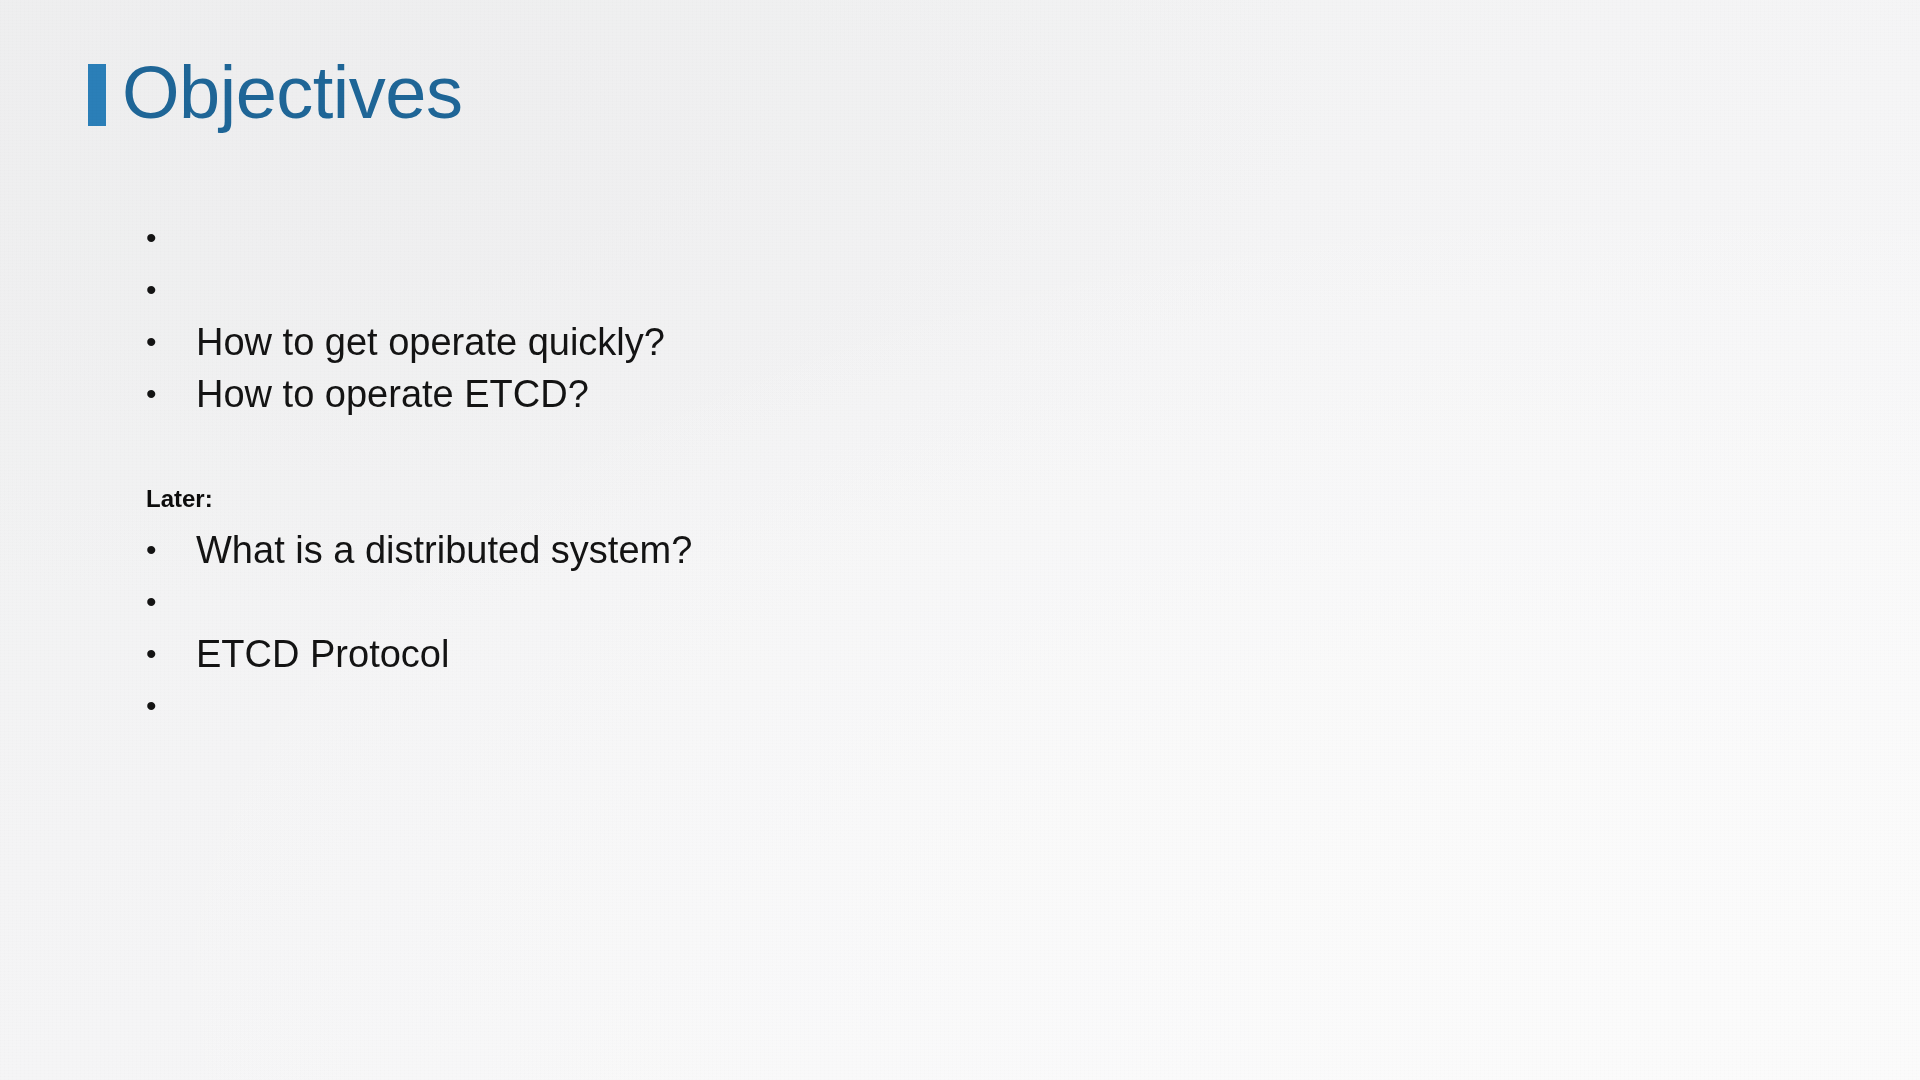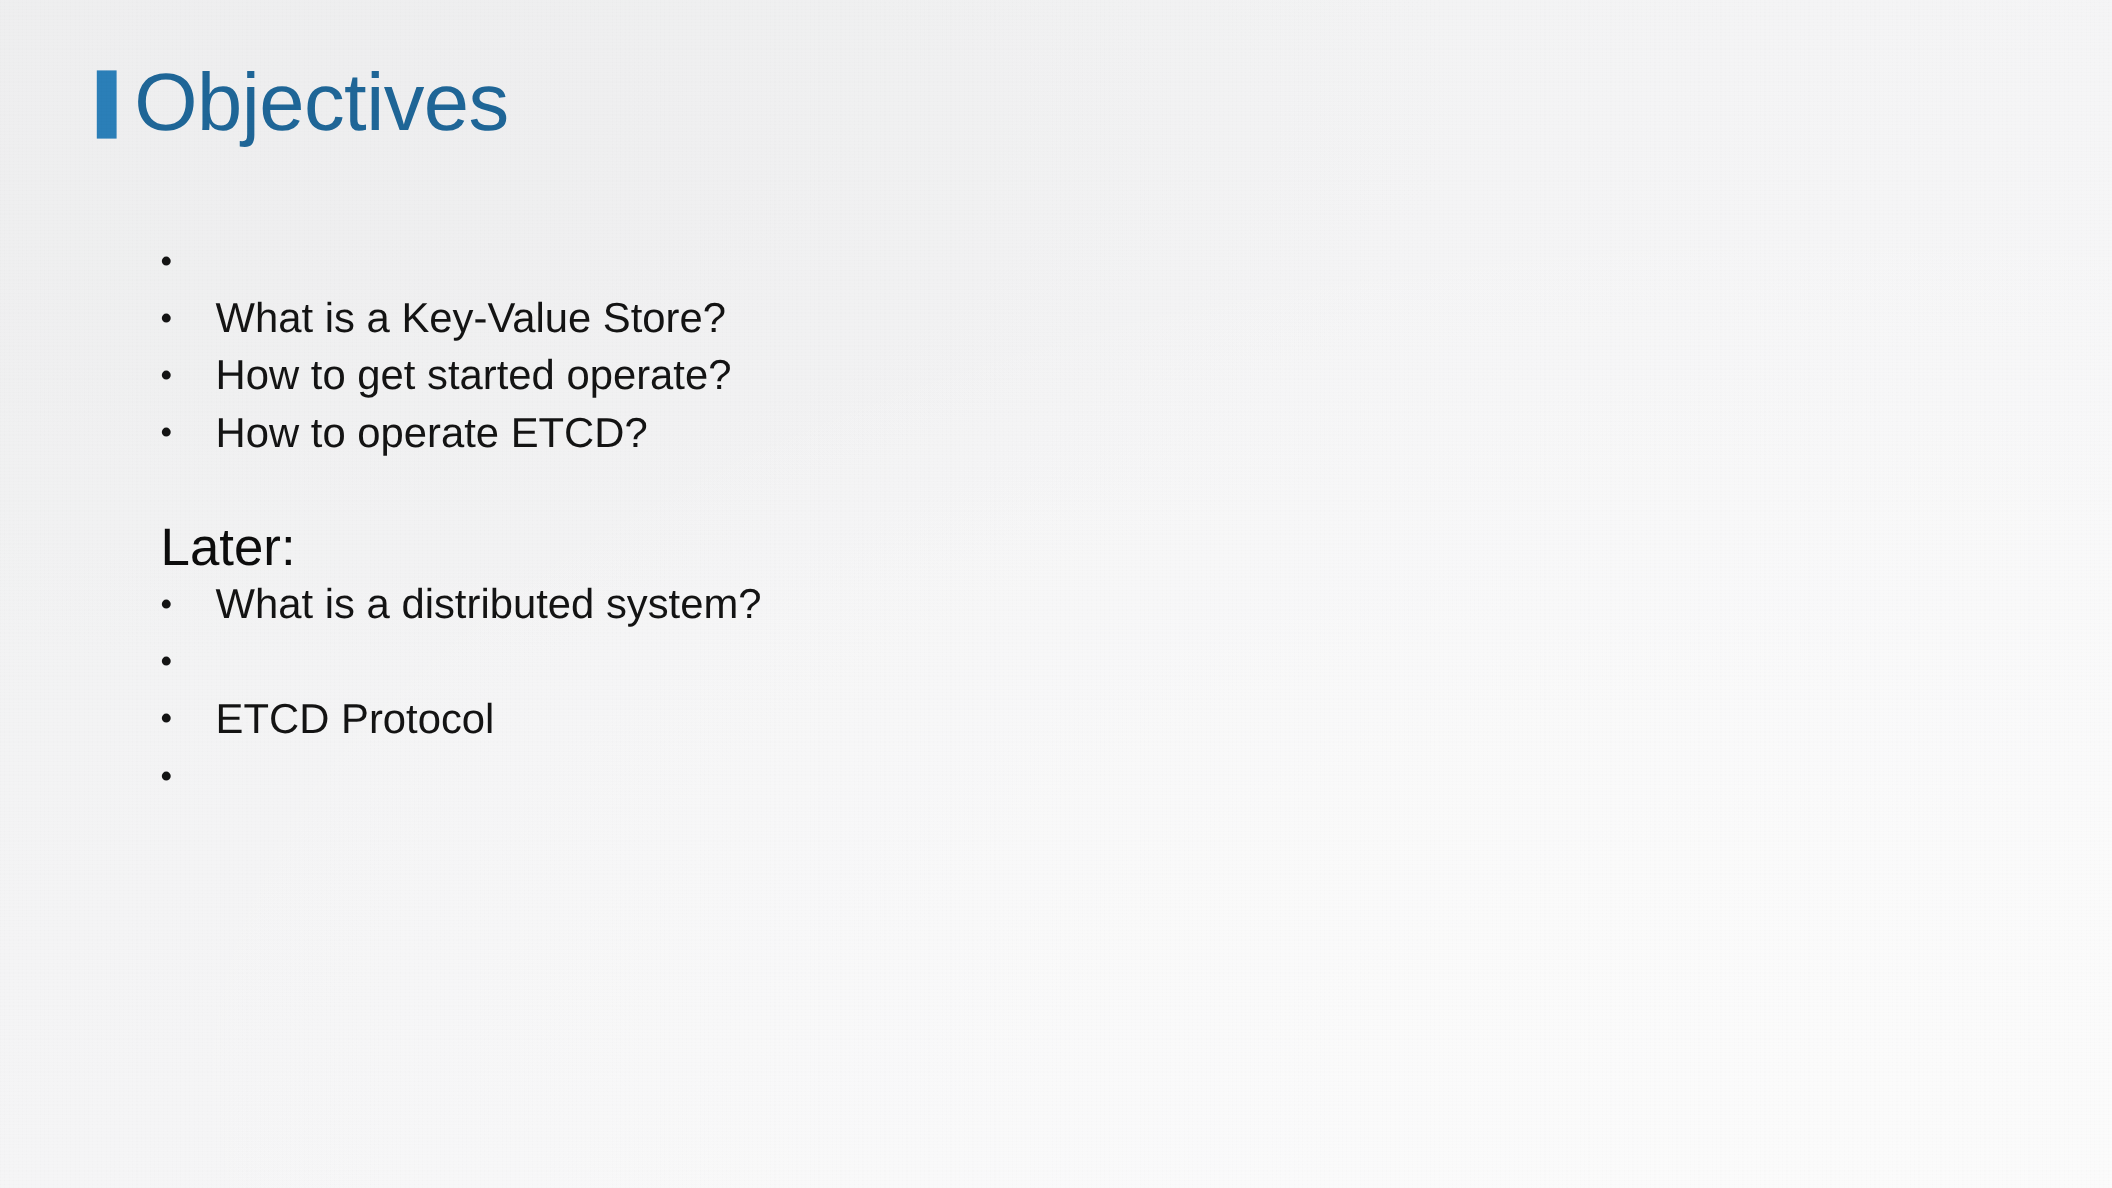--- a/index.html
+++ b/index.html
@@ -109,23 +109,23 @@
     font-size: 38px;
     line-height: 52px;
     color: #141414;
   }
 
   .group-gap {
     height: 54px;
   }
 
   .section-heading {
-    font-size: 48px;
+    font-size: 24px;
     line-height: 50px;
-    font-weight: 400;
+    font-weight: 700;
     color: #0d0d0d;
     height: 50px;
     white-space: nowrap;
   }
 </style>
 </head>
 <body>
 
 <div class="slide">
 
@@ -135,25 +135,24 @@
   </div>
 
   <div class="body-block">
 
     <ul class="bullet-list">
       <li class="bullet-item">
         <span class="bullet-marker">•</span>
       </li>
       <li class="bullet-item">
         <span class="bullet-marker">•</span>
-        <span class="bullet-label">What is a Key-Value Store?</span>
       </li>
       <li class="bullet-item">
         <span class="bullet-marker">•</span>
-        <span class="bullet-label">How to get started operate?</span>
+        <span class="bullet-label">How to get operate quickly?</span>
       </li>
       <li class="bullet-item">
         <span class="bullet-marker">•</span>
         <span class="bullet-label">How to operate ETCD?</span>
       </li>
     </ul>
 
     <div class="group-gap"></div>
 
     <div class="section-heading">Later:</div>

